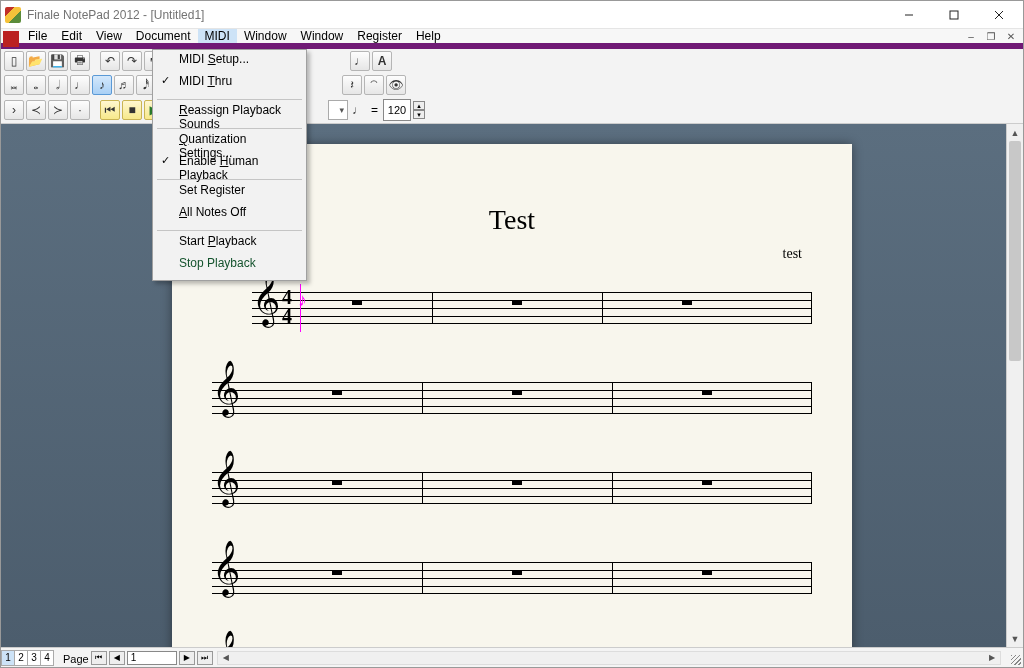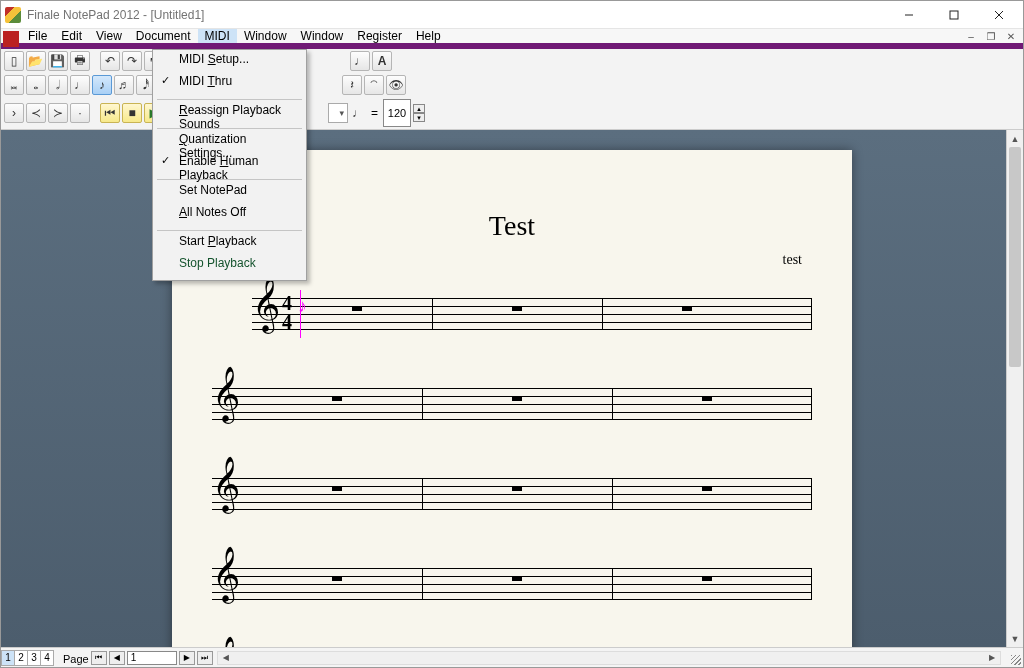--- a/index.html
+++ b/index.html
@@ -97,21 +97,21 @@
 }
 .tb-btn.active { background: linear-gradient(#d4e8fb,#a9d0f5); border-color:#5a99d6; }
 .tb-sep { width:6px; }
 .tb-group-yellow .tb-btn { background: linear-gradient(#fff7d0,#f7e98b); border-color:#c9b454;}
 .tb-dropdown {
   height:20px; border:1px solid #aaa; background:#fff; font-size:11px;
   display:flex; align-items:center; padding:0 14px 0 4px; position:relative;
 }
 .tb-dropdown::after { content:"▾"; position:absolute; right:3px; font-size:9px; color:#555;}
 .tempo-input {
-  width:28px; height:28px; border:1px solid #888; background:#fff;
+  width:28px; height:22px; border:1px solid #888; background:#fff;
   font-size:11px; text-align:center;
 }
 .spin { width:12px; display:flex; flex-direction:column; }
 .spin div { height:9px; border:1px solid #888; background:#eee; font-size:7px; line-height:7px; text-align:center;}
 
 
 .workspace {
   flex:1;
   display:flex;
   flex-direction:column;
@@ -275,21 +275,21 @@
       <div class="dd-sep"></div>
       <div class="dd-item">
         <span><u>Q</u>uantization Settings...</span>
       </div>
       <div class="dd-item">
         <span class="check">✓</span>
         <span>Enable <u>H</u>uman Playback</span>
       </div>
       <div class="dd-sep"></div>
       <div class="dd-item">
-        <span>Set NotePad</span>
+        <span>Set Register</span>
       </div>
       <div class="dd-item">
         <span><u>A</u>ll Notes Off</span>
       </div>
       <div class="dd-sep"></div>
       <div class="dd-item">
         <span>Start <u>P</u>layback</span>
       </div>
       <div class="dd-item disabled">
         <span>Stop Playback</span>

